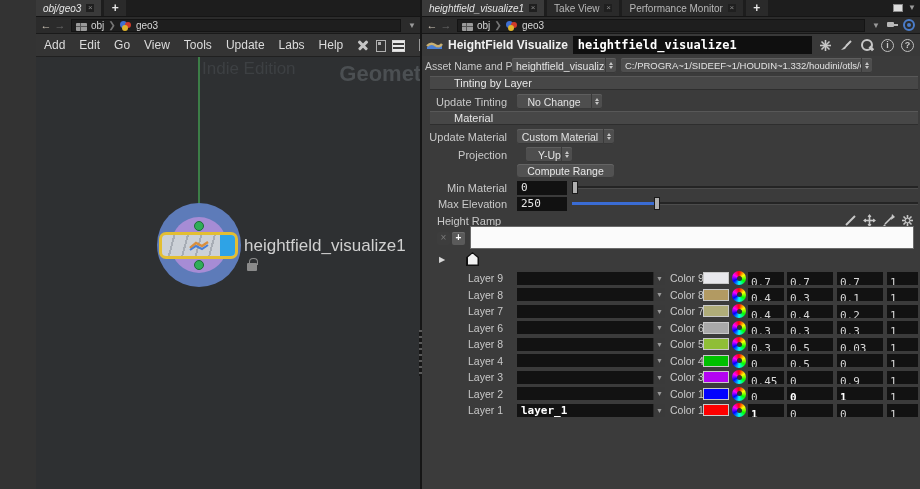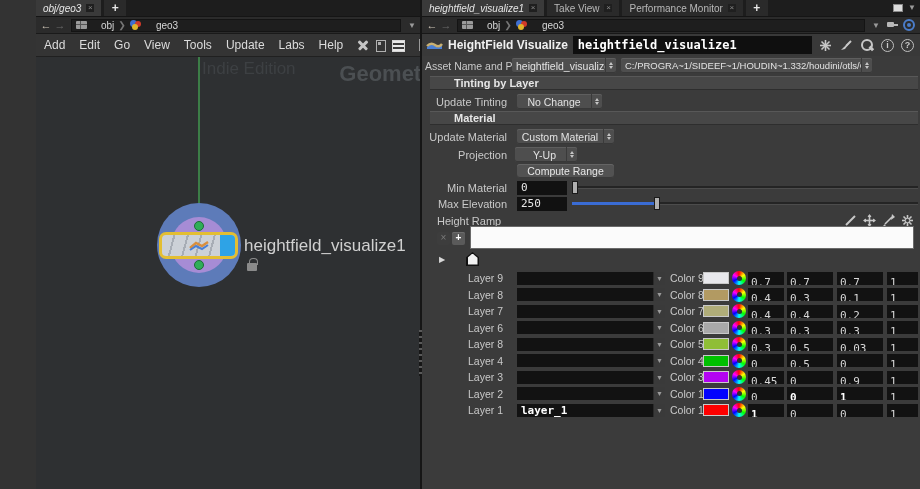--- a/index.html
+++ b/index.html
@@ -22,21 +22,21 @@
   .tab .close { width:8px; height:8px; background:#1f1f1f; color:#8a8a8a; font-size:8px; line-height:8px; text-align:center; font-style:normal; }
   .tab-plus { width:22px; display:flex; align-items:center; justify-content:center; color:#e8e8e8; font-weight:bold; font-size:12px; background:#2a2a2a; }
   .pane-ctrl-sq { position:absolute; right:17px; top:4px; width:10px; height:8px; background:#dcdcdc; border:1px solid #8a8a8a; }
   .pane-ctrl-caret { position:absolute; right:4px; top:4px; color:#9a9a9a; font-size:8px; line-height:8px; }
 
   
   .pathbar { position:relative; height:17px; background:#2b2b2b; border-top:1px solid #151515; display:flex; align-items:center; padding:0 3px; }
   .nav-arrow { font-size:11px; line-height:11px; width:14px; text-align:center; }
   .nav-back { color:#cfc6b8; } .nav-fwd { color:#6b6b6b; }
   .crumbbox { flex:1; height:13px; background:#1e1e1e; border:1px solid #141414; display:flex; align-items:center; margin:0 4px; padding:0 4px; gap:4px; color:#d6d6d6; font-size:10px; }
-  .crumb { display:flex; align-items:center; gap:14px; }
+  .crumb { display:flex; align-items:flex-end; gap:4px; }
   .crumb-chev { color:#777; font-size:9px; }
   .obj-ic { width:11px; height:8px; background:#9a9a9a; border-radius:1px;
     background-image:linear-gradient(#555,#555),linear-gradient(#555,#555);
     background-size:100% 1px,1px 100%; background-position:0 3px,4px 0; background-repeat:no-repeat; }
   .geo-ic { position:relative; width:12px; height:10px; }
   .geo-ic i { position:absolute; border-radius:50%; }
   .geo-ic .g1 { left:0; top:0; width:7px; height:7px; background:#3f6fd0; }
   .geo-ic .g2 { left:5px; top:1px; width:6px; height:6px; background:#d03a2a; }
   .geo-ic .g3 { left:2px; top:4px; width:6px; height:6px; background:#e0b52c; }
   .bar-caret { color:#9a9a9a; font-size:8px; margin:0 3px; }
@@ -106,21 +106,21 @@
   .plabel { width:90px; text-align:right; color:#c9c9c9; font-size:11px; padding-right:5px; white-space:nowrap; }
   .plabel.left { text-align:left; padding-left:3px; font-size:10.5px; }
   .dd { background:#4e4e4e; border-radius:2px; height:15px; display:flex; align-items:center; color:#e2e2e2; font-size:10.5px;
     box-shadow:inset 0 1px 0 #5e5e5e, inset 0 -1px 0 #383838; }
   .dd .dd-label { flex:1; text-align:center; padding:0 4px; white-space:nowrap; overflow:hidden; }
   .spin { width:11px; align-self:stretch; border-left:1px solid #3a3a3a; display:flex; flex-direction:column; align-items:center; justify-content:center; gap:1px; }
   .spin i { width:0; height:0; border:2.5px solid transparent; display:block; }
   .spin .up { border-bottom:3px solid #c5c5c5; border-top:none; }
   .spin .dn { border-top:3px solid #c5c5c5; border-bottom:none; }
   .section { position:absolute; left:8px; right:2px; height:14px; background:#474747; border-top:1px solid #585858; border-bottom:1px solid #2e2e2e; display:flex; align-items:center; }
-  .section span { margin-left:24px; font-size:11px; font-weight:bold; color:#e6e6e6; }
+  .section span { margin-left:24px; font-size:11px; font-weight:normal; color:#e6e6e6; }
   .numfield { background:#111; height:14px; line-height:14px; color:#e8e8e8; font-family:"DejaVu Sans Mono",monospace; font-size:11px; padding:0 4px; }
   .pbtn { background:#525252; border-radius:3px; height:14px; line-height:14px; text-align:center; color:#e8e8e8; font-size:10.5px;
     box-shadow:inset 0 1px 0 #646464, inset 0 -1px 0 #3a3a3a; }
   .slider { position:relative; flex:1; height:13px; margin-left:5px; }
   .slider .track { position:absolute; left:0; right:0; top:5px; height:3px; background:#242424; border-bottom:1px solid #4c4c4c; }
   .slider .fill { position:absolute; left:0; top:5px; height:3px; background:#3a6cd4; }
   .slider .handle { position:absolute; top:0; width:6px; height:13px; background:#b0b0b0; border:1px solid #1a1a1a; margin-left:-3px; }
   .ramp-tools { position:absolute; right:4px; top:1px; display:flex; gap:6px; }
   .rampbtn { width:13px; height:13px; font-size:10px; line-height:12px; text-align:center; border-radius:2px; }
   .rampbtn.x { background:#3d3d3d; color:#7a7a7a; }
@@ -347,21 +347,21 @@
           <span class="dd-label">Custom Material</span>
           <span class="spin">
               <i class="up"></i>
               <i class="dn"></i>
             </span>
         </span>
       </div>
 
       <div class="prow" style="top:91px;">
         <span class="plabel">Projection</span>
-        <span class="dd" style="width:62px; margin-left:3px;padding-left:8px;">
+        <span class="dd" style="width:46px; margin-left:14px;padding-left:8px;">
           <span class="dd-label">Y-Up</span>
           <span class="spin">
               <i class="up"></i>
               <i class="dn"></i>
             </span>
         </span>
       </div>
 
       <div class="prow" style="top:107px;">
         <span class="plabel"></span>

